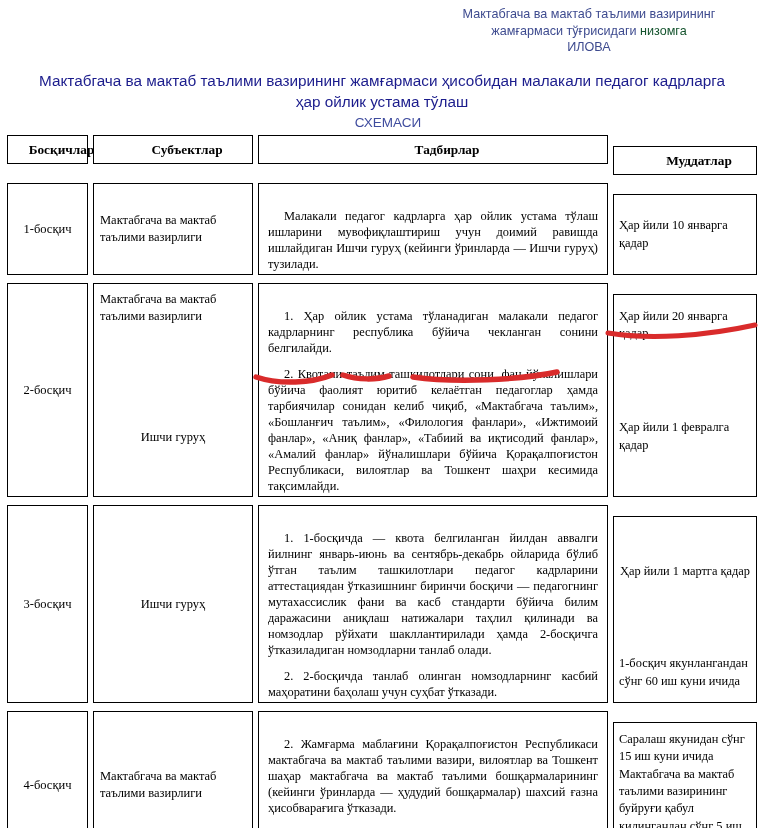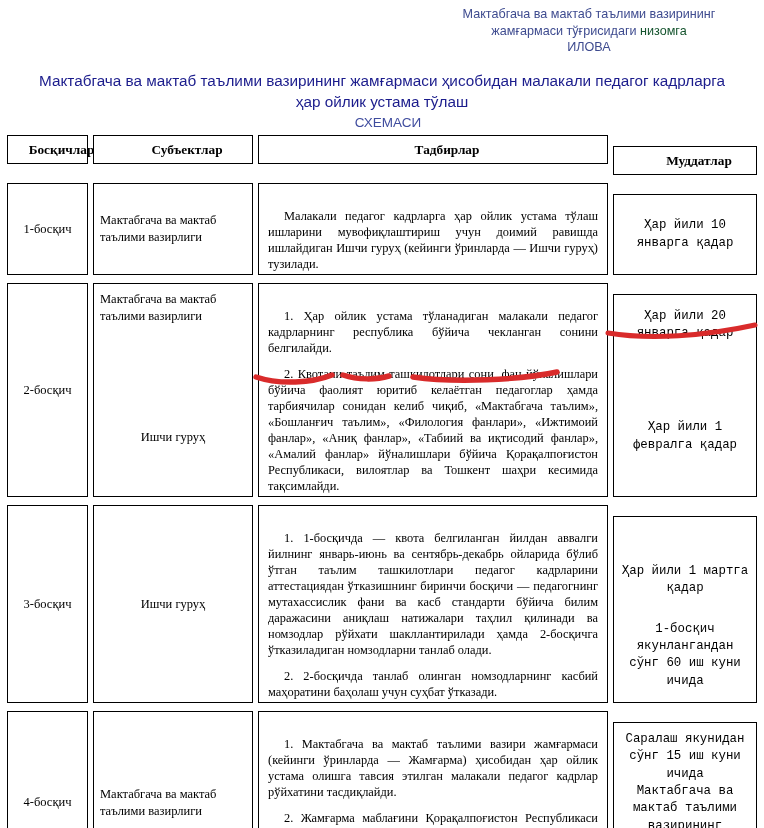--- a/index.html
+++ b/index.html
@@ -33,21 +33,21 @@
                font-weight:bold;font-size:13.3px;padding-left:28px;}
 
   .stage{display:flex;align-items:center;justify-content:center;
          font-size:12.5px;}
   .subject{display:flex;flex-direction:column;align-items:center;justify-content:center;
            text-align:left;font-size:12.5px;line-height:1.35;padding:4px 6px;}
   .actions{padding:24px 9px 2px;font-size:12.4px;line-height:1.29;}
   .actions p{margin:0 0 10px;text-indent:16px;text-align:justify;}
   .actions p:last-child{margin-bottom:0;}
   .deadline{display:flex;flex-direction:column;align-items:center;justify-content:center;
-            text-align:center;font-size:12.4px;line-height:1.4;padding:4px 5px;font-family:Liberation Mono, monospace;}
+            text-align:left;font-size:12.4px;line-height:1.4;padding:4px 5px;}
 
   .r1{min-height:64px;}
   .r2{min-height:156px;}
   .r3{min-height:175px;}
   .r4{min-height:145px;}
   .r5{min-height:48px;}
 
   .r2 .subject{justify-content:space-between;padding:7px 6px 50px;}
   .r2 .deadline{justify-content:space-between;padding:13px 5px 42px;}
   .r3 .deadline{justify-content:space-between;padding:46px 5px 12px;}
@@ -121,21 +121,20 @@
       <div>1-босқич якунлангандан сўнг 60 иш куни ичида</div>
     </div>
   </div>
 
   <div class="trow r4">
     <div class="cell c1 stage">4-босқич</div>
     <div class="cell c2 subject">
       <div>Мактабгача ва мактаб таълими вазирлиги</div>
     </div>
     <div class="cell c3 actions">
-      <p>1. Мактабгача ва мактаб таълими вазири жамғармаси (кейинги ўринларда — Жамғарма) ҳисобидан ҳар ойлик устама олишга тавсия этилган малакали педагог кадрлар рўйхатини тасдиқлайди.</p>
       <p>2. Жамғарма маблағини Қорақалпоғистон Республикаси мактабгача ва мактаб таълими вазири, вилоятлар ва Тошкент шаҳар мактабгача ва мактаб таълими бошқармаларининг (кейинги ўринларда — ҳудудий бошқармалар) шахсий ғазна ҳисобварағига ўтказади.</p>
     </div>
     <div class="cell c4 deadline">
       <div>Саралаш якунидан сўнг 15 иш куни ичида</div>
       <div>Мактабгача ва мактаб таълими вазирининг буйруғи қабул қилингандан сўнг 5 иш куни ичида</div>
     </div>
   </div>
 
   <div class="trow r5">
     <div class="cell c1 stage">5-босқич</div>

